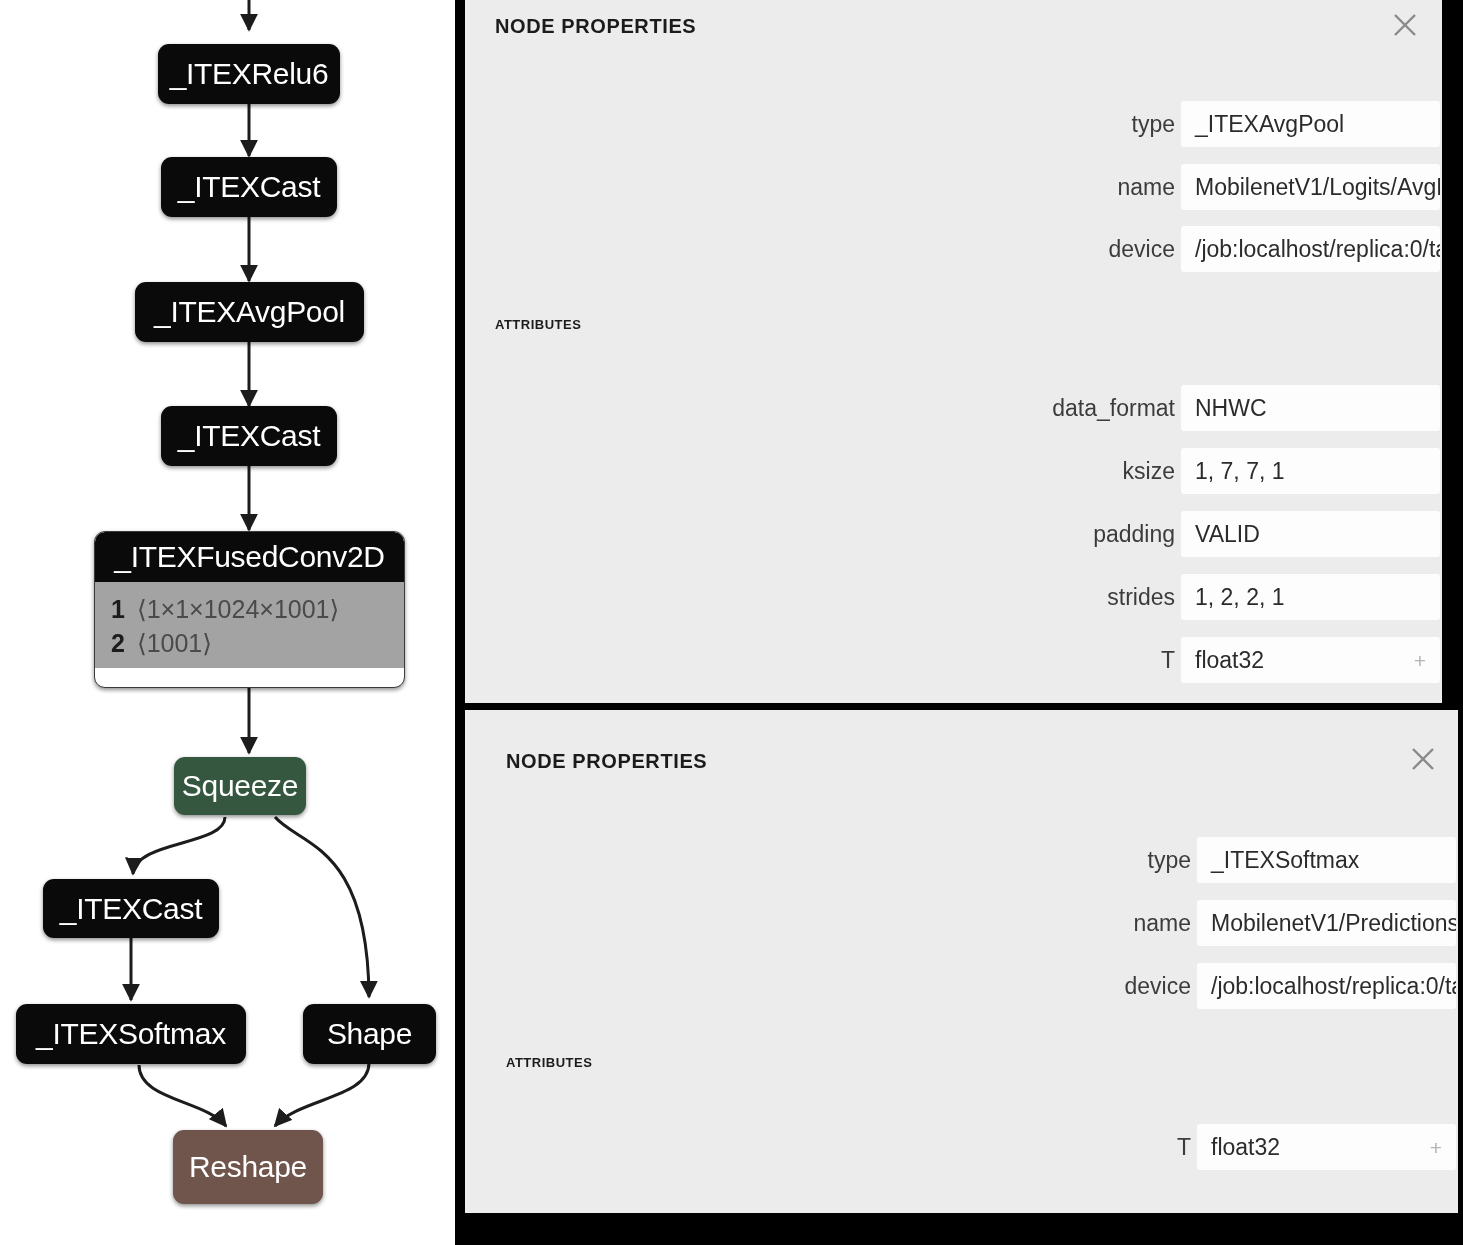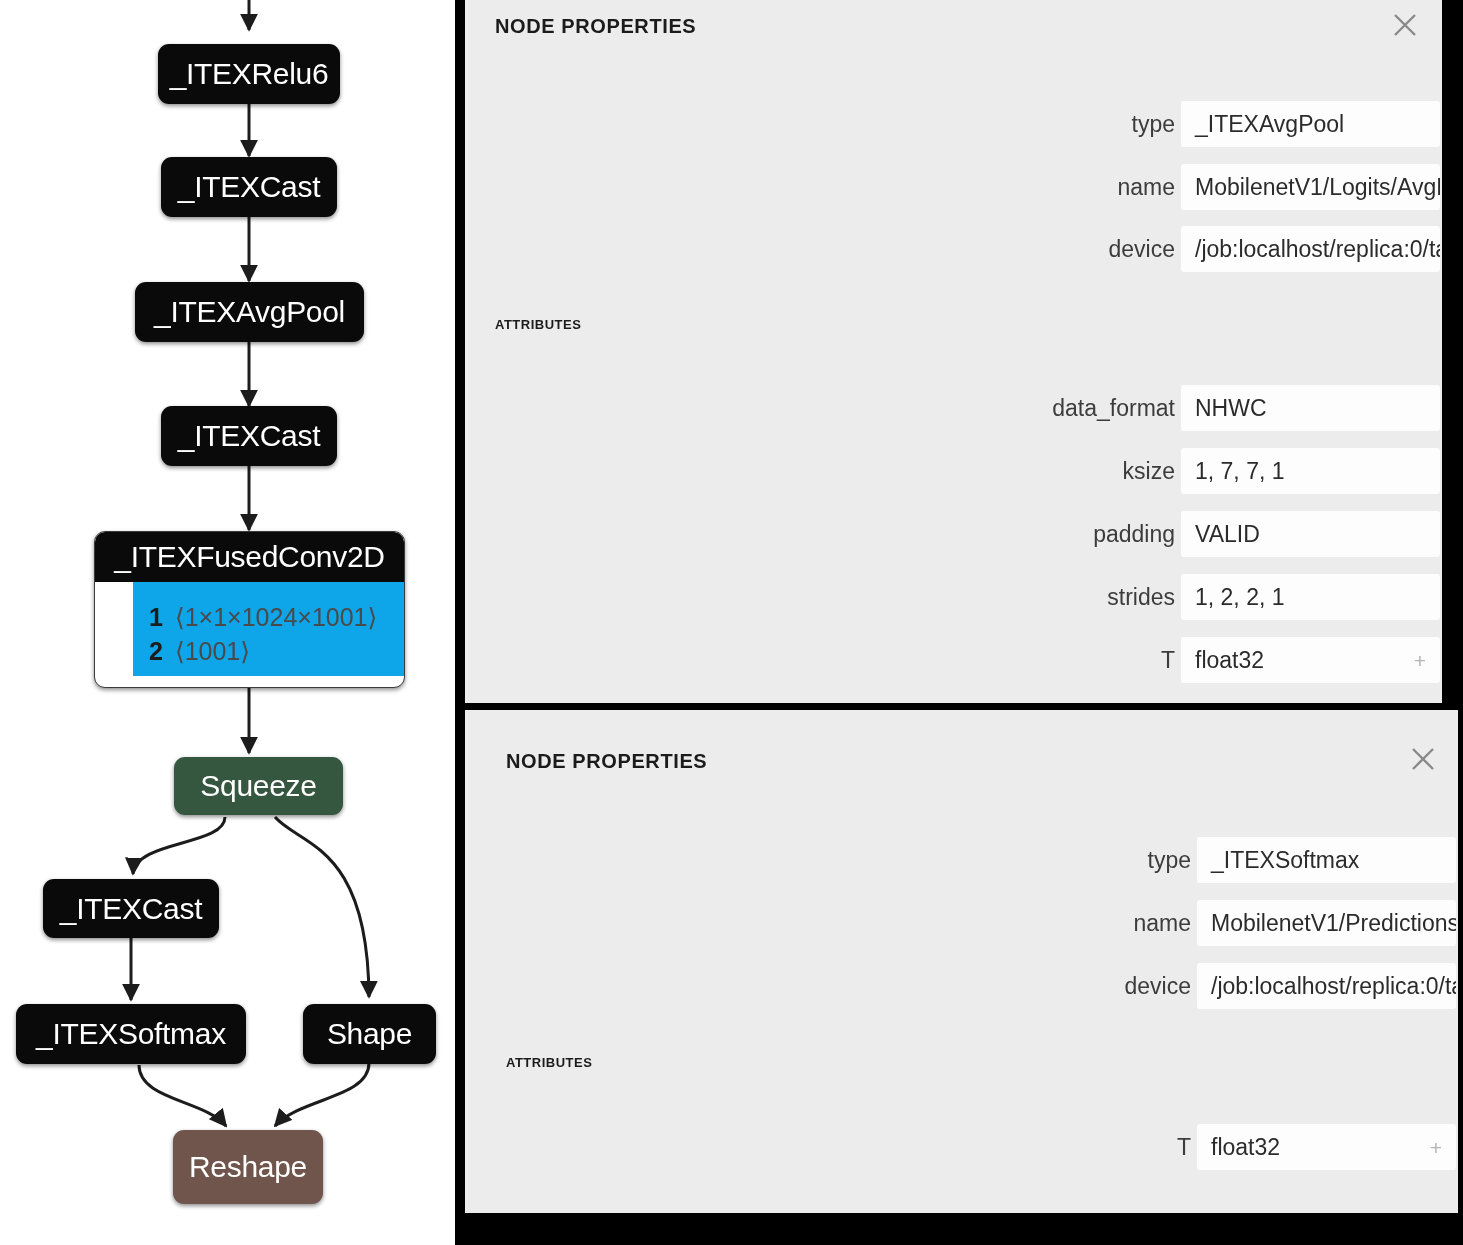--- a/index.html
+++ b/index.html
@@ -55,23 +55,22 @@
     overflow: hidden;
     padding: 0;
   }
   .node.composite .node-header {
     background: #0a0a0a;
     height: 50px;
     flex: 0 0 50px;
     border-radius: 9px 9px 0 0;
   }
   .node-body {
-    background: #0ea5e9;
-    padding: 18px 0 8px 16px;
-    margin-left: 38px;
+    background: #a3a3a3;
+    padding: 10px 0 8px 16px;
   }
   .node-row {
     font-size: 25px;
     color: #4a4a4a;
     line-height: 1.36;
     white-space: nowrap;
   }
   .node-row .idx {
     font-weight: bold;
     color: #1c1c1c;
@@ -204,21 +203,21 @@
       <div class="node-body">
         <div class="node-row">
           <span class="idx">1</span><span>⟨1×1×1024×1001⟩</span>
         </div>
         <div class="node-row">
           <span class="idx">2</span><span>⟨1001⟩</span>
         </div>
       </div>
     </div>
 
-    <div class="node green" style="left:174px; top:757px; width:169px; height:58px;justify-content:center;">
+    <div class="node green" style="left:174px; top:757px; width:132px; height:58px;justify-content:center;">
       <div class="node-header">Squeeze</div>
     </div>
 
     <div class="node black" style="left:43px; top:879px; width:176px; height:59px;">
       <div class="node-header">_ITEXCast</div>
     </div>
 
     <div class="node black" style="left:16px; top:1004px; width:230px; height:60px;">
       <div class="node-header">_ITEXSoftmax</div>
     </div>

